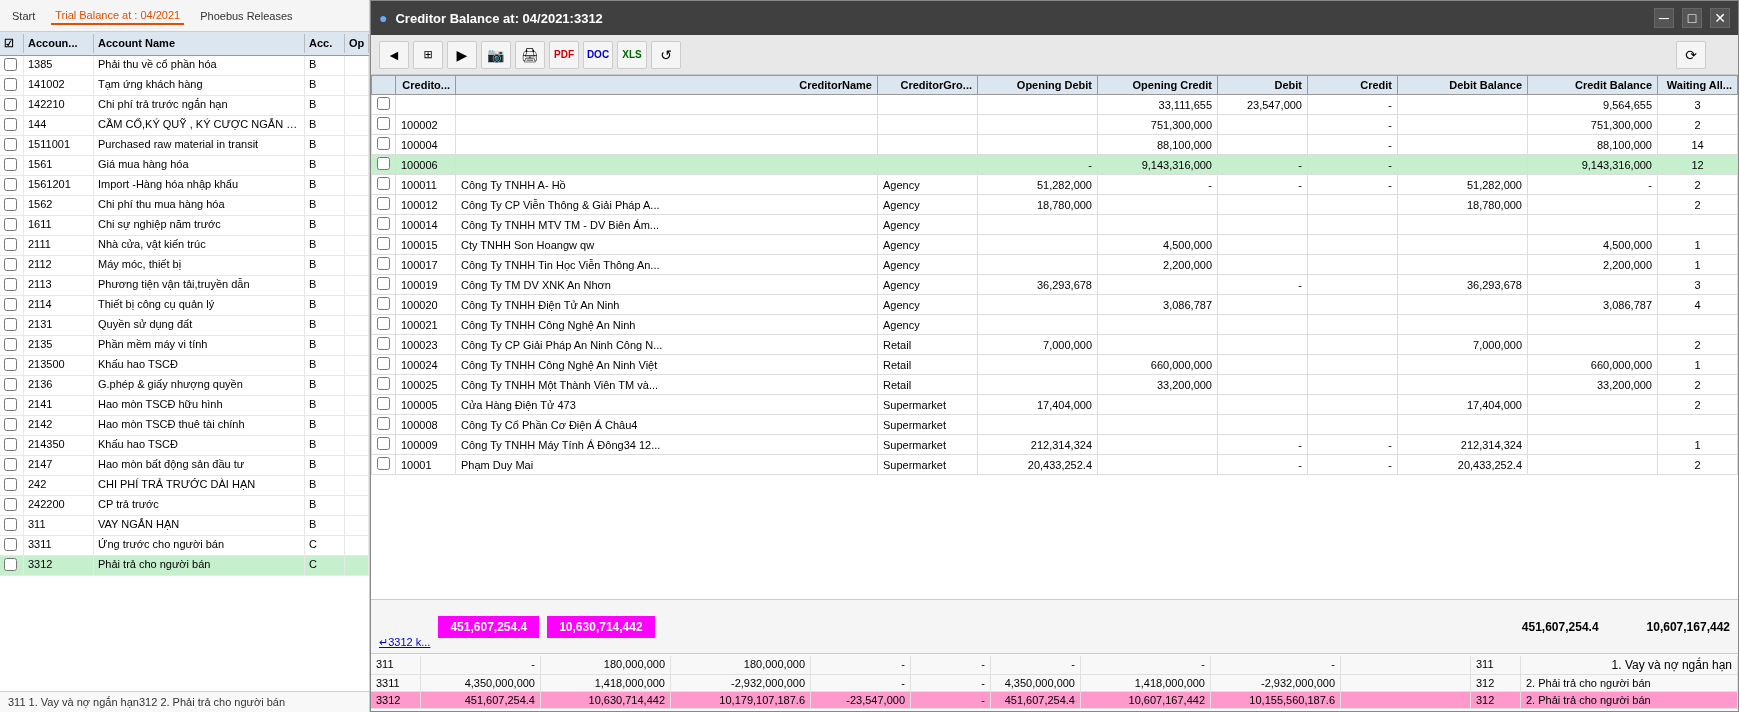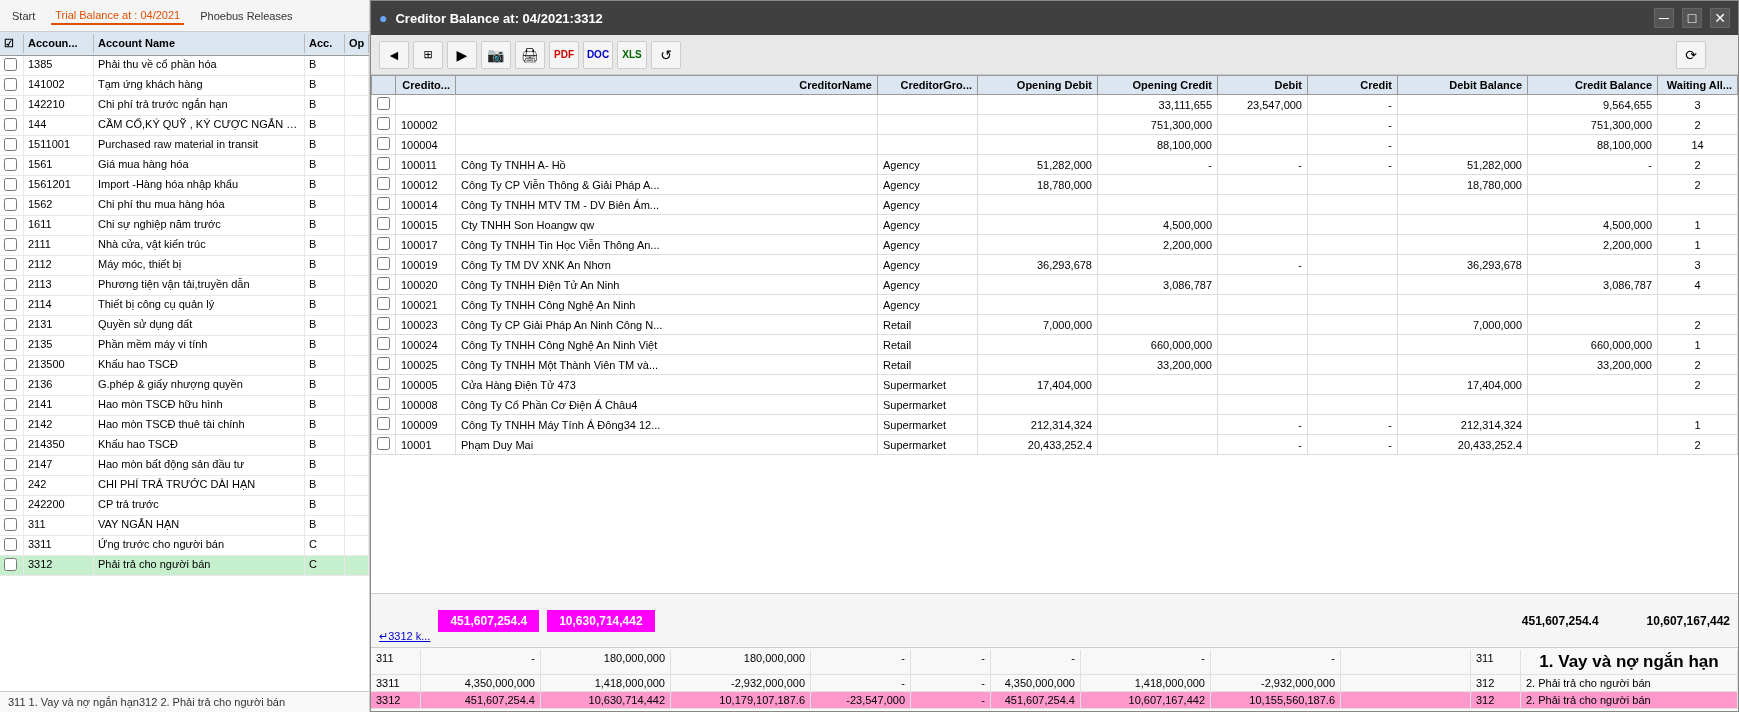--- a/index.html
+++ b/index.html
@@ -479,20 +479,33 @@
       <td></td>
       <td></td>
       <td class="num"></td>
       <td class="num">88,100,000</td>
       <td class="num"></td>
       <td class="num">-</td>
       <td class="num"></td>
       <td class="num">88,100,000</td>
       <td class="center">14</td>
     </tr>
+          <tr class="highlighted">
+      <td class="center"><input type="checkbox" style="margin: 0px;"></td>
+      <td>100006</td>
+      <td></td>
+      <td></td>
+      <td class="num">-</td>
+      <td class="num">9,143,316,000</td>
+      <td class="num">-</td>
+      <td class="num">-</td>
+      <td class="num"></td>
+      <td class="num">9,143,316,000</td>
+      <td class="center">12</td>
+    </tr>
           <tr>
       <td class="center"><input type="checkbox" style="margin: 0px;"></td>
       <td>100011</td>
       <td>Công Ty TNHH A- Hồ</td>
       <td>Agency</td>
       <td class="num">51,282,000</td>
       <td class="num">-</td>
       <td class="num">-</td>
       <td class="num">-</td>
       <td class="num">51,282,000</td>
@@ -701,21 +714,21 @@
           <div style="padding: 2px 5px; font-size: 11px; border-right: 1px solid rgb(224, 224, 224); text-align: right;">-</div>
           <div style="padding: 2px 5px; font-size: 11px; border-right: 1px solid rgb(224, 224, 224); text-align: right;">180,000,000</div>
           <div style="padding: 2px 5px; font-size: 11px; border-right: 1px solid rgb(224, 224, 224); text-align: right;">180,000,000</div>
           <div style="padding: 2px 5px; font-size: 11px; border-right: 1px solid rgb(224, 224, 224); text-align: right;">-</div>
           <div style="padding: 2px 5px; font-size: 11px; border-right: 1px solid rgb(224, 224, 224); text-align: right;">-</div>
           <div style="padding: 2px 5px; font-size: 11px; border-right: 1px solid rgb(224, 224, 224); text-align: right;">-</div>
           <div style="padding: 2px 5px; font-size: 11px; border-right: 1px solid rgb(224, 224, 224); text-align: right;">-</div>
           <div style="padding: 2px 5px; font-size: 11px; border-right: 1px solid rgb(224, 224, 224); text-align: right;">-</div>
           <div style="padding: 2px 5px; font-size: 11px; border-right: 1px solid rgb(224, 224, 224); text-align: left;"></div>
           <div style="padding: 2px 5px; font-size: 11px; border-right: 1px solid rgb(224, 224, 224); text-align: left;">311</div>
-          <div style="padding: 2px 5px; font-size: 17px; border-right: 1px solid rgb(224, 224, 224); text-align: center; font-weight: bold;">1. Vay và nợ ngắn hạn</div>
+          <div style="padding: 2px 5px; font-size: 12px; border-right: 1px solid rgb(224, 224, 224); text-align: right;">1. Vay và nợ ngắn hạn</div>
         </div>
         <div style="display: grid; grid-template-columns: 50px 120px 130px 140px 100px 80px 90px 130px 130px 130px 50px 1fr; border-bottom: 1px solid rgb(224, 224, 224);">
           <div style="padding: 2px 5px; font-size: 11px; border-right: 1px solid rgb(224, 224, 224); text-align: left;">3311</div>
           <div style="padding: 2px 5px; font-size: 11px; border-right: 1px solid rgb(224, 224, 224); text-align: right;">4,350,000,000</div>
           <div style="padding: 2px 5px; font-size: 11px; border-right: 1px solid rgb(224, 224, 224); text-align: right;">1,418,000,000</div>
           <div style="padding: 2px 5px; font-size: 11px; border-right: 1px solid rgb(224, 224, 224); text-align: right;">-2,932,000,000</div>
           <div style="padding: 2px 5px; font-size: 11px; border-right: 1px solid rgb(224, 224, 224); text-align: right;">-</div>
           <div style="padding: 2px 5px; font-size: 11px; border-right: 1px solid rgb(224, 224, 224); text-align: right;">-</div>
           <div style="padding: 2px 5px; font-size: 11px; border-right: 1px solid rgb(224, 224, 224); text-align: right;">4,350,000,000</div>
           <div style="padding: 2px 5px; font-size: 11px; border-right: 1px solid rgb(224, 224, 224); text-align: right;">1,418,000,000</div>

